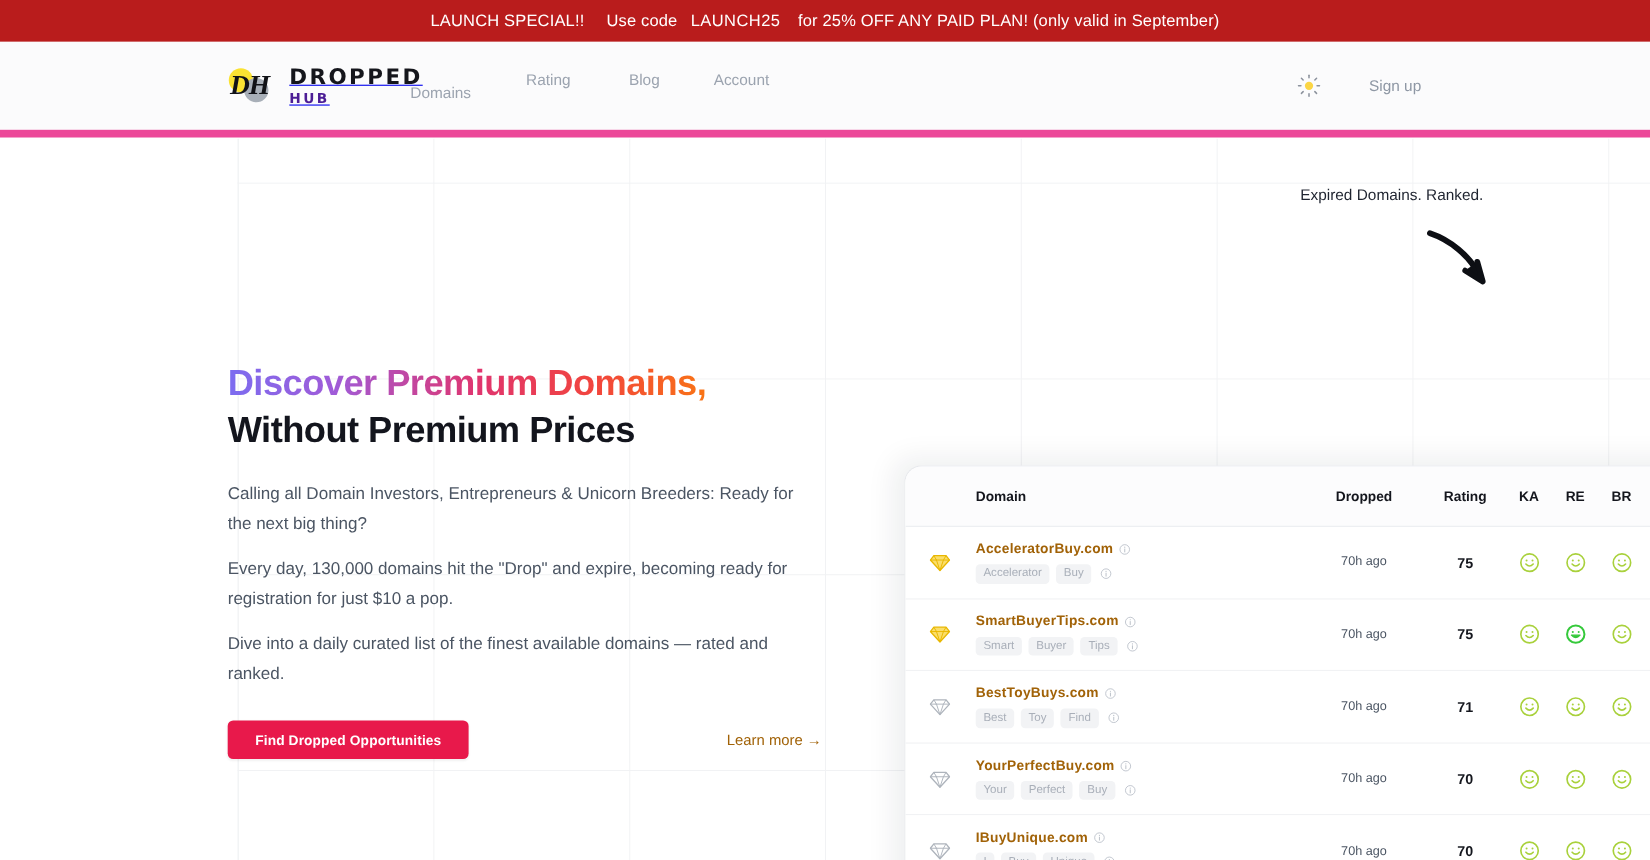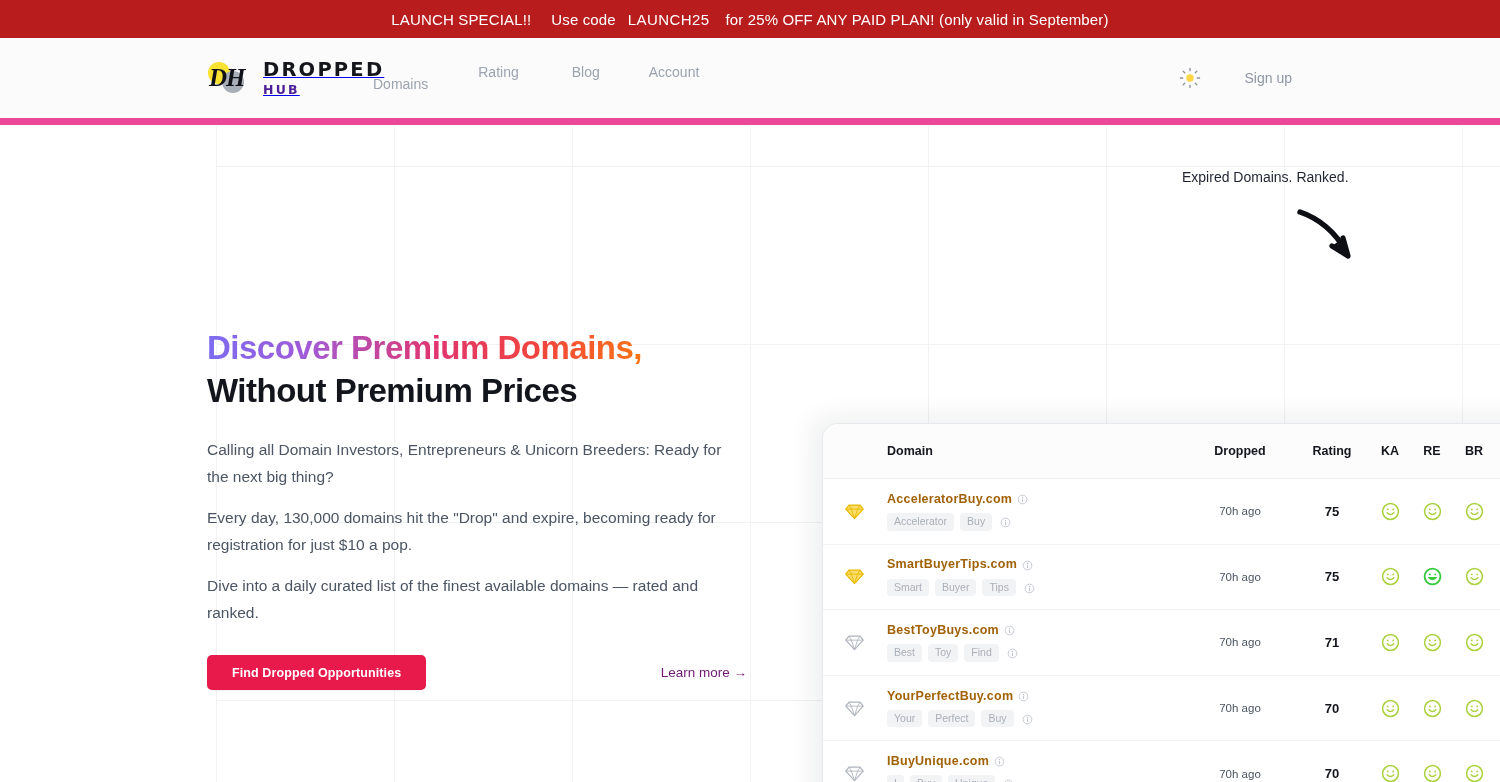--- a/index.html
+++ b/index.html
@@ -109,21 +109,21 @@
   .cta-row { margin-top: 28px; display: flex; align-items: center; gap: 21px; justify-content: space-between; }
   .btn-primary {
     display: inline-flex; align-items: center; justify-content: center;
     height: 35px; padding: 0 25px;
     background: #E8194B; color: #fff; border: none; border-radius: 5px;
     font-size: 12.5px; font-weight: 700; letter-spacing: .1px; cursor: pointer;
     font-family: "Liberation Sans", sans-serif;
     box-shadow: 0 1px 2px rgba(0,0,0,.06);
   }
   .btn-link {
-    color: #701a75; font-size: 13.5px; text-decoration: none; white-space: nowrap; cursor: pointer;
+    color: #a16207; font-size: 13.5px; text-decoration: none; white-space: nowrap; cursor: pointer;
   }
 
   
   .callout {
     position: absolute; left: 1182px; top: 43px;
     font-size: 14px; color: #1f2430; white-space: nowrap;
   }
   .callout-arrow { position: absolute; left: 1296px; top: 80px; width: 70px; height: 65px; }
 
   

